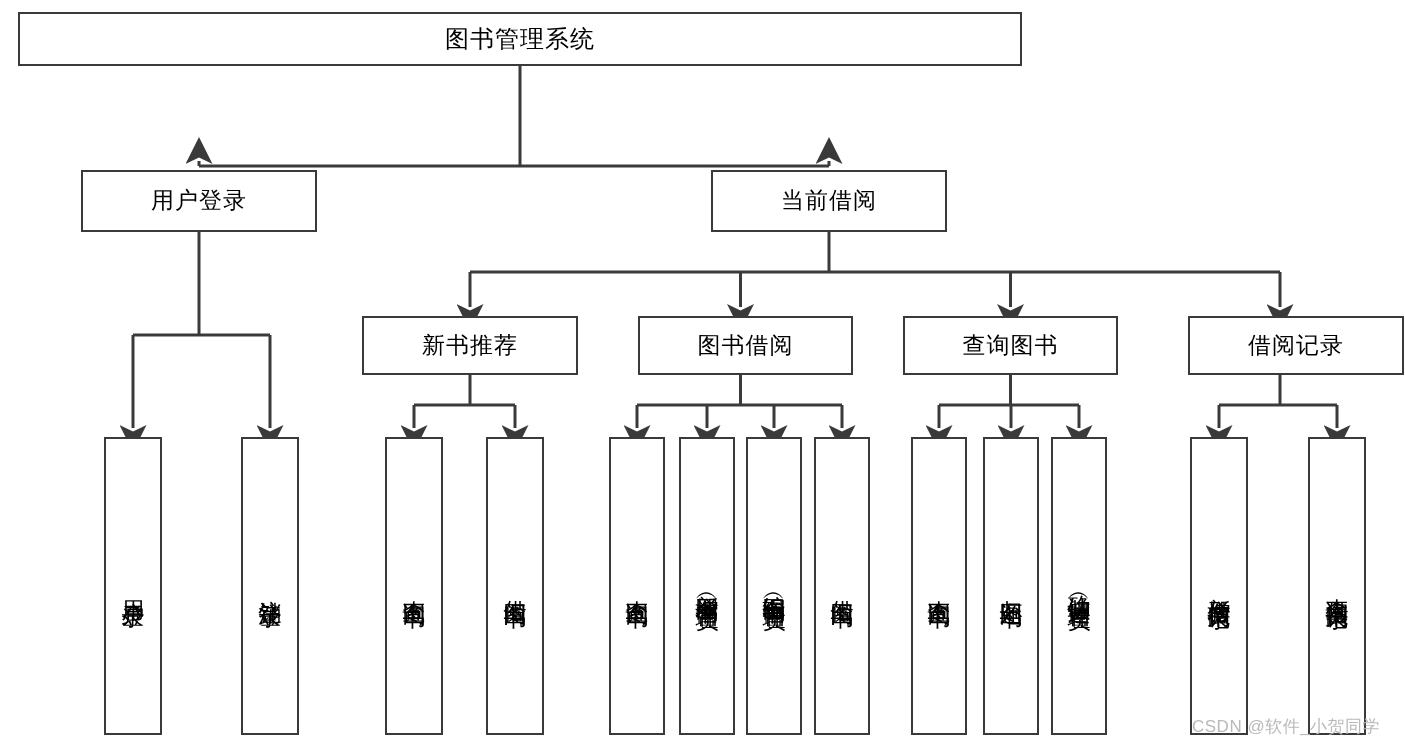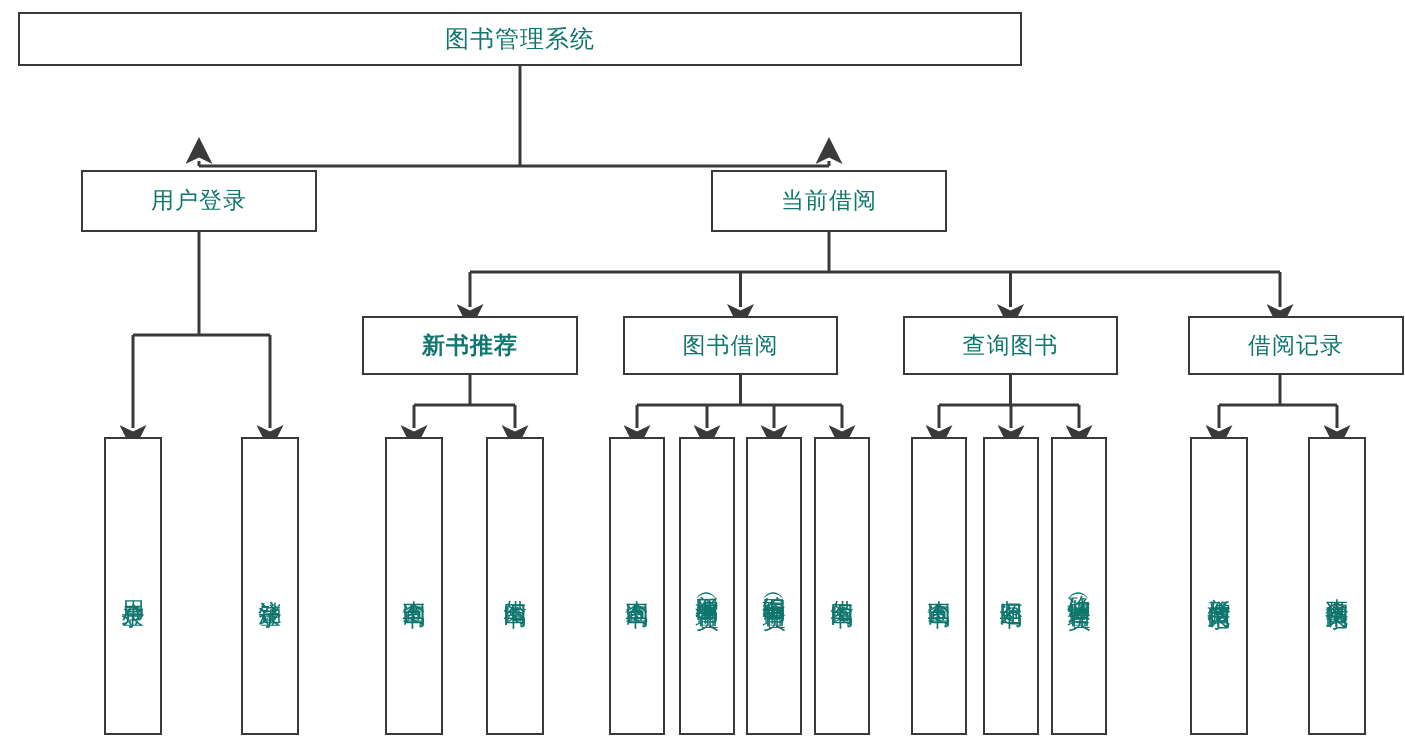--- a/index.html
+++ b/index.html
@@ -29,21 +29,21 @@
   }
   .node {
     position: absolute;
     box-sizing: border-box;
     background: #ffffff;
     border: 2px solid #3a3a3a;
     display: flex;
     align-items: center;
     justify-content: center;
     text-align: center;
-    color: #0f766e;
+    color: #000000;
   }
   .node.h {
     font-size: 23px;
     letter-spacing: 1px;
     line-height: 1.2;
   }
   .node.v {
     font-size: 23px;
     letter-spacing: 2px;
     line-height: 1.18;
@@ -117,24 +117,24 @@
   <div id="node-layer">
       <div class="node h root" style="left: 18px; top: 12px; width: 1004px; height: 54px;">
         <span class="htext">图书管理系统</span>
       </div>
       <div class="node h" style="left: 81px; top: 170px; width: 236px; height: 62px;">
         <span class="htext">用户登录</span>
       </div>
       <div class="node h" style="left: 711px; top: 170px; width: 236px; height: 62px;">
         <span class="htext">当前借阅</span>
       </div>
-      <div class="node h" style="left: 362px; top: 316px; width: 216px; height: 59px; font-weight: bold;">
+      <div class="node h" style="left: 362px; top: 316px; width: 216px; height: 59px;">
         <span class="htext">新书推荐</span>
       </div>
-      <div class="node h" style="left: 623px; top: 316px; width: 215px; height: 59px;">
+      <div class="node h" style="left: 638px; top: 316px; width: 215px; height: 59px;">
         <span class="htext">图书借阅</span>
       </div>
       <div class="node h" style="left: 903px; top: 316px; width: 215px; height: 59px;">
         <span class="htext">查询图书</span>
       </div>
       <div class="node h" style="left: 1172px; top: 316px; width: 216px; height: 59px; margin-left: 16px;">
         <span class="htext">借阅记录</span>
       </div>
       <div class="node v" style="left: 104px; top: 437px; width: 58px; height: 298px;">
         <span class="vtext">用户登录</span>
@@ -170,13 +170,14 @@
         <span class="vtext">确认归还（管理员）</span>
       </div>
       <div class="node v" style="left: 1190px; top: 437px; width: 58px; height: 298px;">
         <span class="vtext">新增借阅记录</span>
       </div>
       <div class="node v" style="left: 1308px; top: 437px; width: 58px; height: 298px;">
         <span class="vtext">查询借阅记录</span>
       </div>
     </div>
 
+  <div class="watermark" style="left:1192px; top:715px;">CSDN @软件_小贺同学</div>
 </div>
 
 </body></html>

